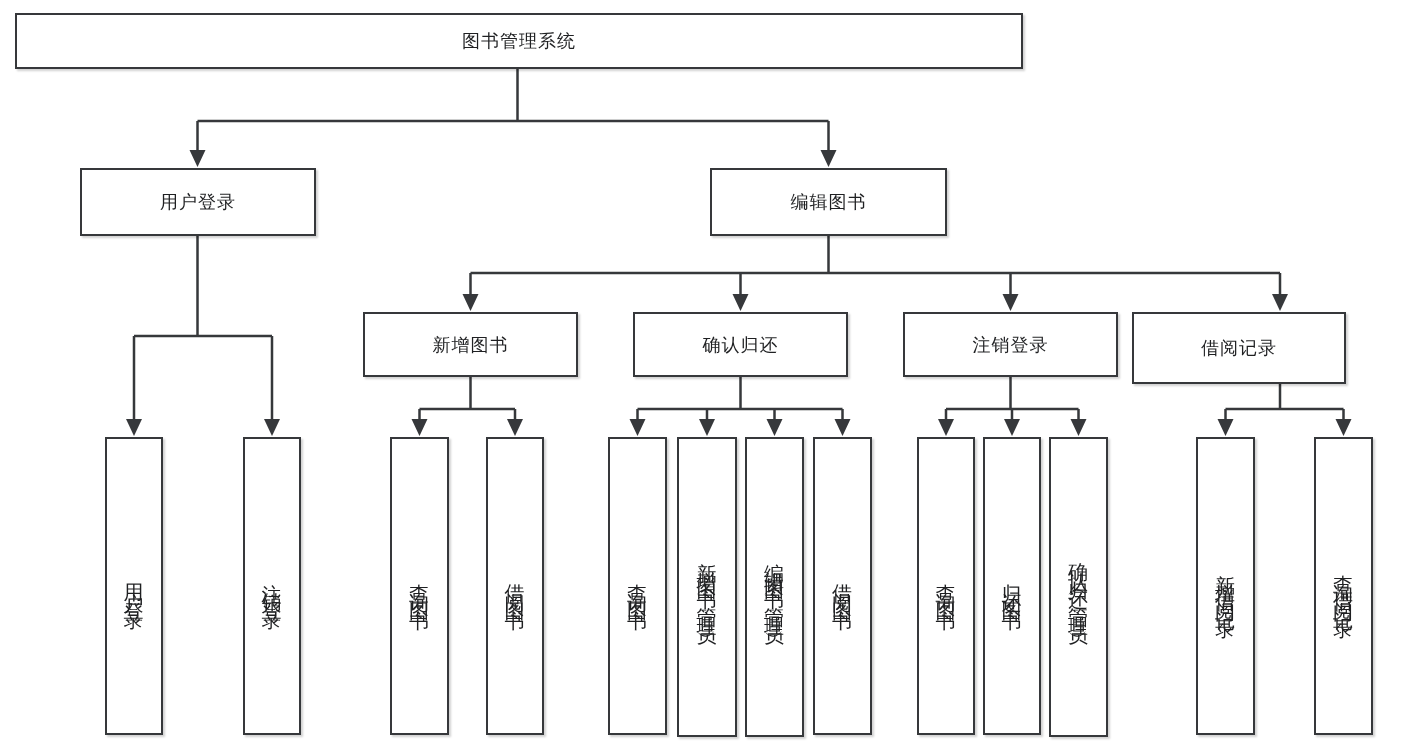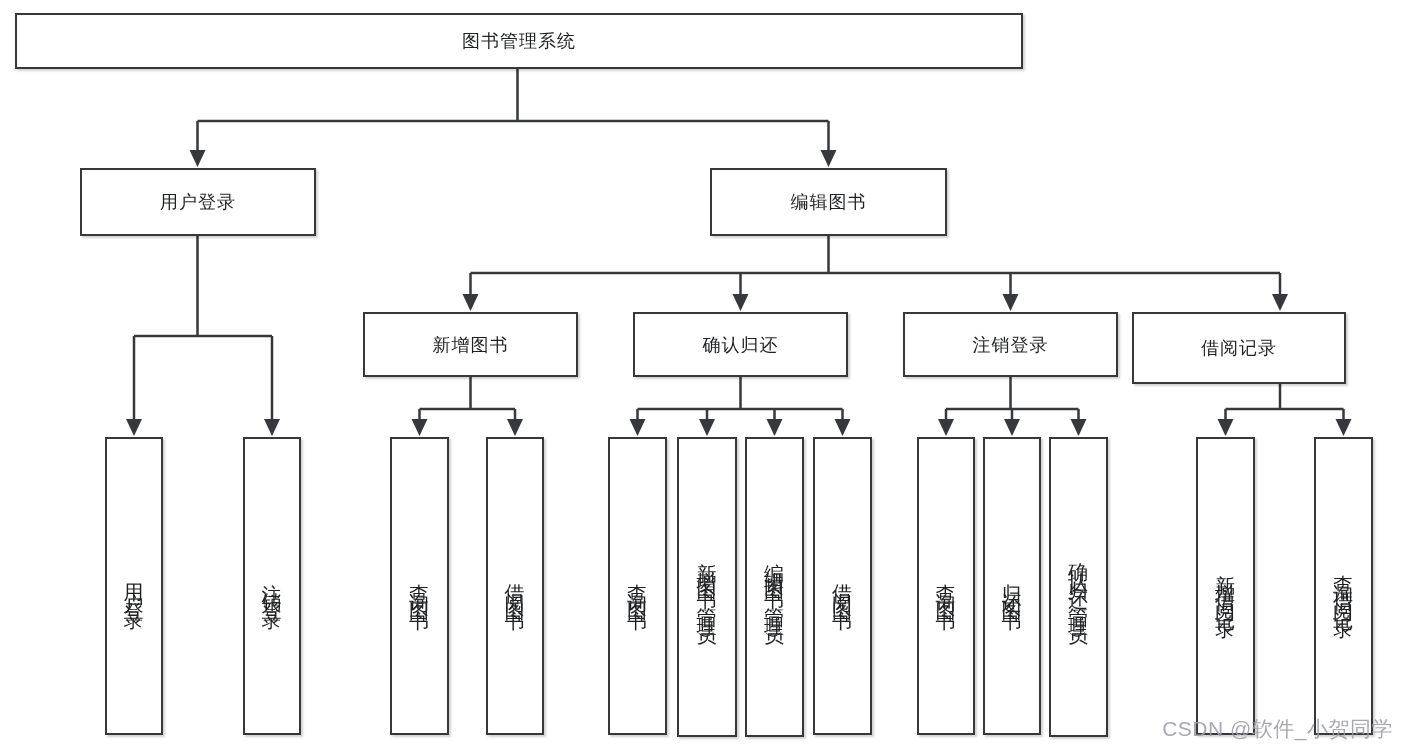--- a/index.html
+++ b/index.html
@@ -120,15 +120,14 @@
   <div class="node leaf" style="left:745px; top:437px; width:59px; height:300px;">编辑图书（管理员）</div>
   <div class="node leaf" style="left:813px; top:437px; width:59px; height:298px;">借阅图书</div>
 
   <div class="node leaf" style="left:917px; top:437px; width:58px; height:298px;">查询图书</div>
   <div class="node leaf" style="left:983px; top:437px; width:58px; height:298px;">归还图书</div>
   <div class="node leaf" style="left:1049px; top:437px; width:59px; height:300px;">确认归还（管理员）</div>
 
   <div class="node leaf" style="left:1196px; top:437px; width:59px; height:298px;">新增借阅记录</div>
   <div class="node leaf" style="left:1314px; top:437px; width:59px; height:298px;">查询借阅记录</div>
 
-  <div class="watermark">CSDN @软件_小贺同学</div>
 
 </div>
 
 </body></html>

